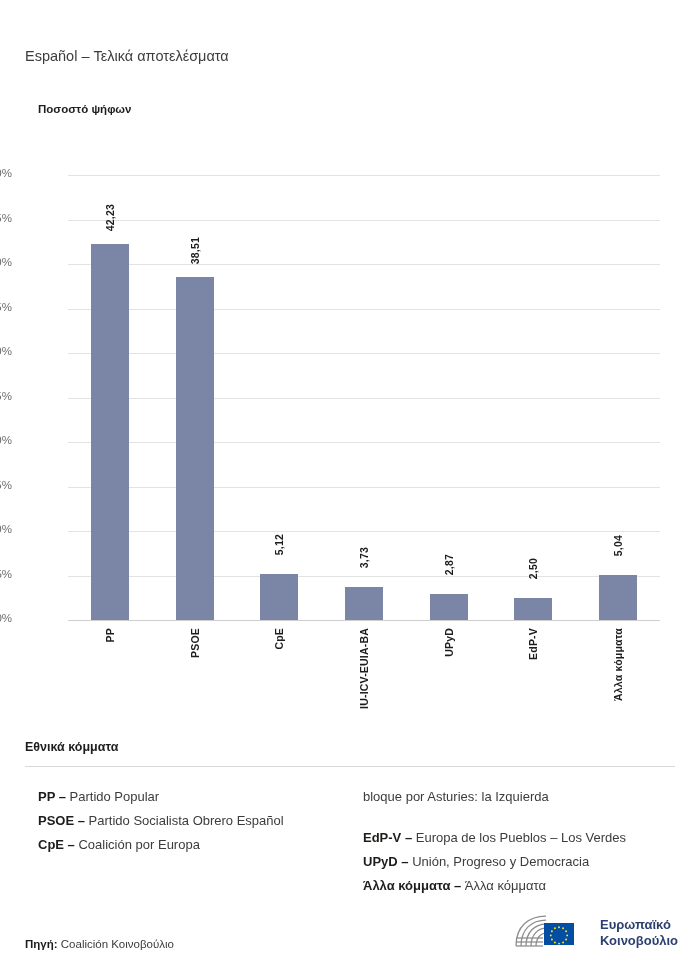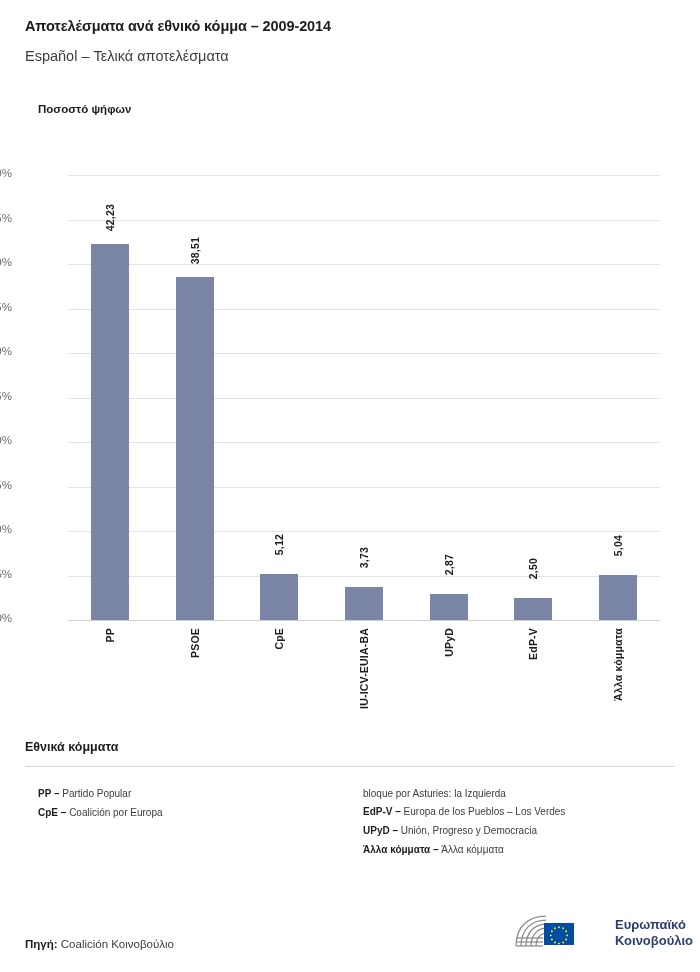--- a/index.html
+++ b/index.html
@@ -109,63 +109,62 @@
   }
   .key-rule {
     position: absolute;
     left: 25px; top: 766px;
     width: 650px; height: 1px;
     background: #d9d9d9;
   }
   .key-col {
     position: absolute;
     top: 786px;
-    font-size: 10px;
+    font-size: 13px;
     line-height: 1.65;
     color: #3c3c3b;
   }
   .key-col.left  { left: 38px;  width: 320px; }
   .key-col.right { left: 363px; width: 315px; }
   .key-item { margin-bottom: 2.5px; }
   .key-item b { color: #1d1d1b; font-weight: bold; }
-  .key-cont { margin-bottom: 1px; }
+  .key-cont { margin-bottom: 20px; }
 
   
   .source {
     position: absolute;
     left: 25px; top: 938px;
     font-size: 11.5px;
     color: #3c3c3b;
     white-space: nowrap;
   }
   .source b { color: #1d1d1b; font-weight: bold; }
 
   .ep-logo {
     position: absolute;
     left: 513px; top: 908px;
     width: 170px; height: 50px;
     display: flex;
     align-items: center;
-    gap: 24px;
+    gap: 9px;
   }
   .ep-mark { width: 78px; height: 42px; flex: none; }
   .ep-words {
     font-size: 13px;
     line-height: 1.26;
     font-weight: bold;
     color: #2b3f70;
     white-space: nowrap;
   }
 </style>
 </head>
 <body>
 
 <div id="page">
 
-  <div class="title">Αποτελέσματα ανά εθνικό κόμμα – 2009-2014</div>
   <div class="subtitle">Español – Τελικά αποτελέσματα</div>
   <div class="axis-title">Ποσοστό ψήφων</div>
 
   <div id="chart">
     <div class="plot" id="plot">
         <div class="gridline base" style="top: 445px;"></div>
         <div class="ytick" style="top: 437px;">0%</div>
         <div class="gridline" style="top: 400.5px;"></div>
         <div class="ytick" style="top: 392.5px;">5%</div>
         <div class="gridline" style="top: 356px;"></div>
@@ -208,20 +207,21 @@
         <div class="bar-value" style="left: 543.714px; top: 360.144px;">5,04</div>
         <div class="xtick" style="left: 543.714px; top: 453px;">Άλλα κόμματα</div>
       </div>
   </div>
 
   <div class="key-title">Εθνικά κόμματα</div>
   <div class="key-rule"></div>
 
   <div class="key-col left" id="key-left">
       <div class="key-item"><b>PP – </b><span>Partido Popular</span></div>
+      <div class="key-item"><b>PSOE – </b><span>Partido Socialista Obrero Español</span></div>
       <div class="key-item"><b>CpE – </b><span>Coalición por Europa</span></div>
     </div>
   <div class="key-col right" id="key-right">
       <div class="key-cont">bloque por Asturies: la Izquierda</div>
       <div class="key-item"><b>EdP-V – </b><span>Europa de los Pueblos – Los Verdes</span></div>
       <div class="key-item"><b>UPyD – </b><span>Unión, Progreso y Democracia</span></div>
       <div class="key-item"><b>Άλλα κόμματα – </b><span>Άλλα κόμματα</span></div>
     </div>
 
   <div class="source">

